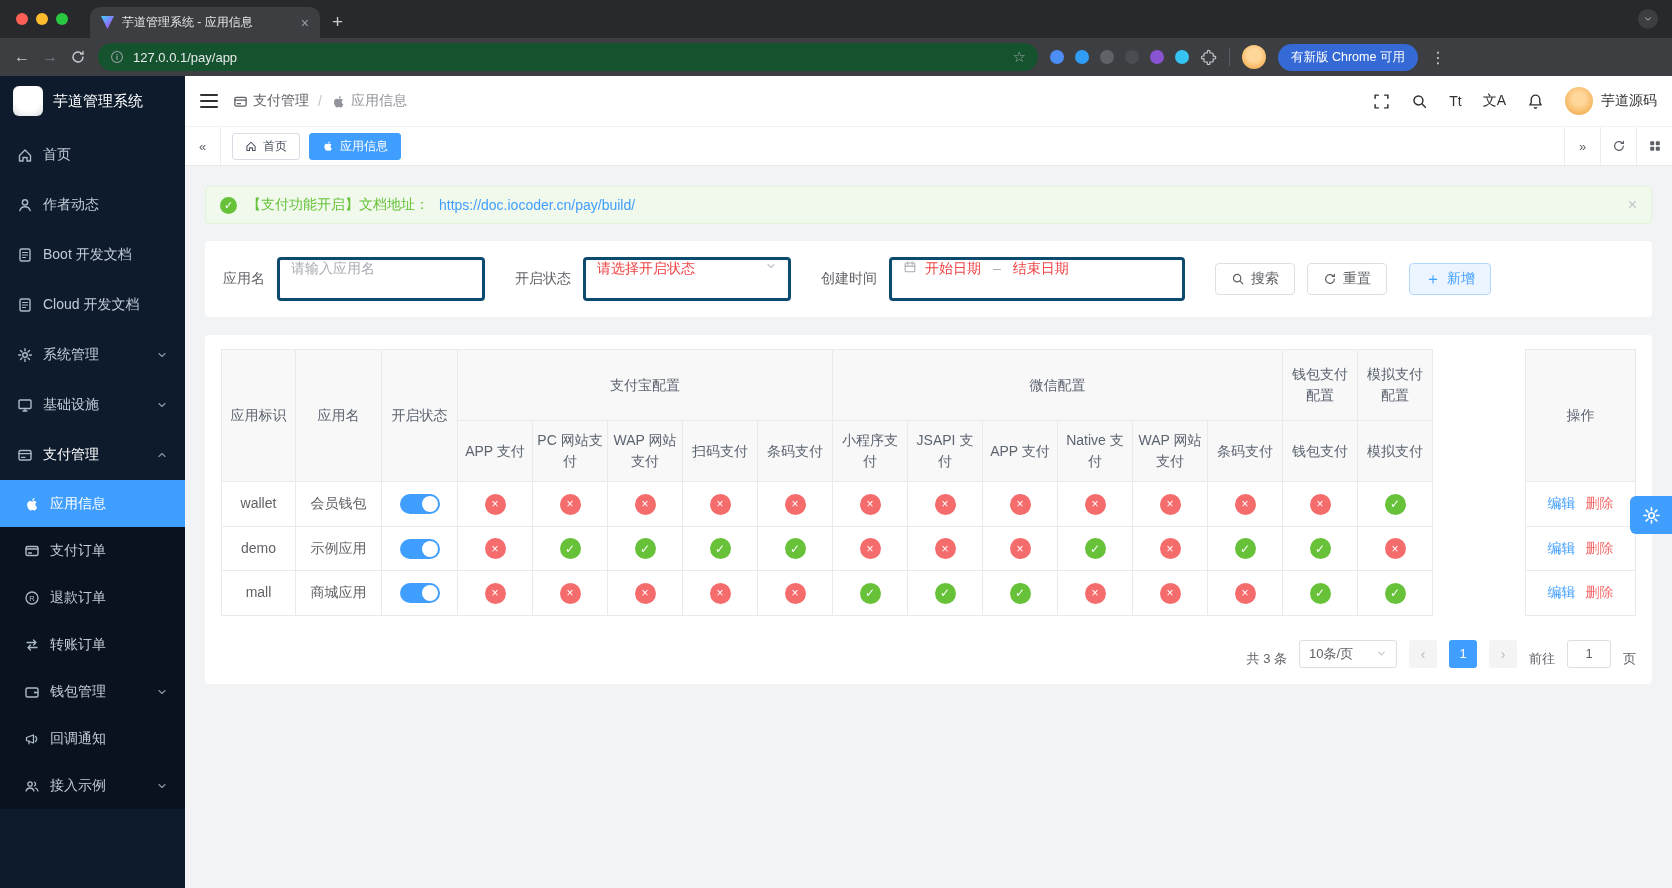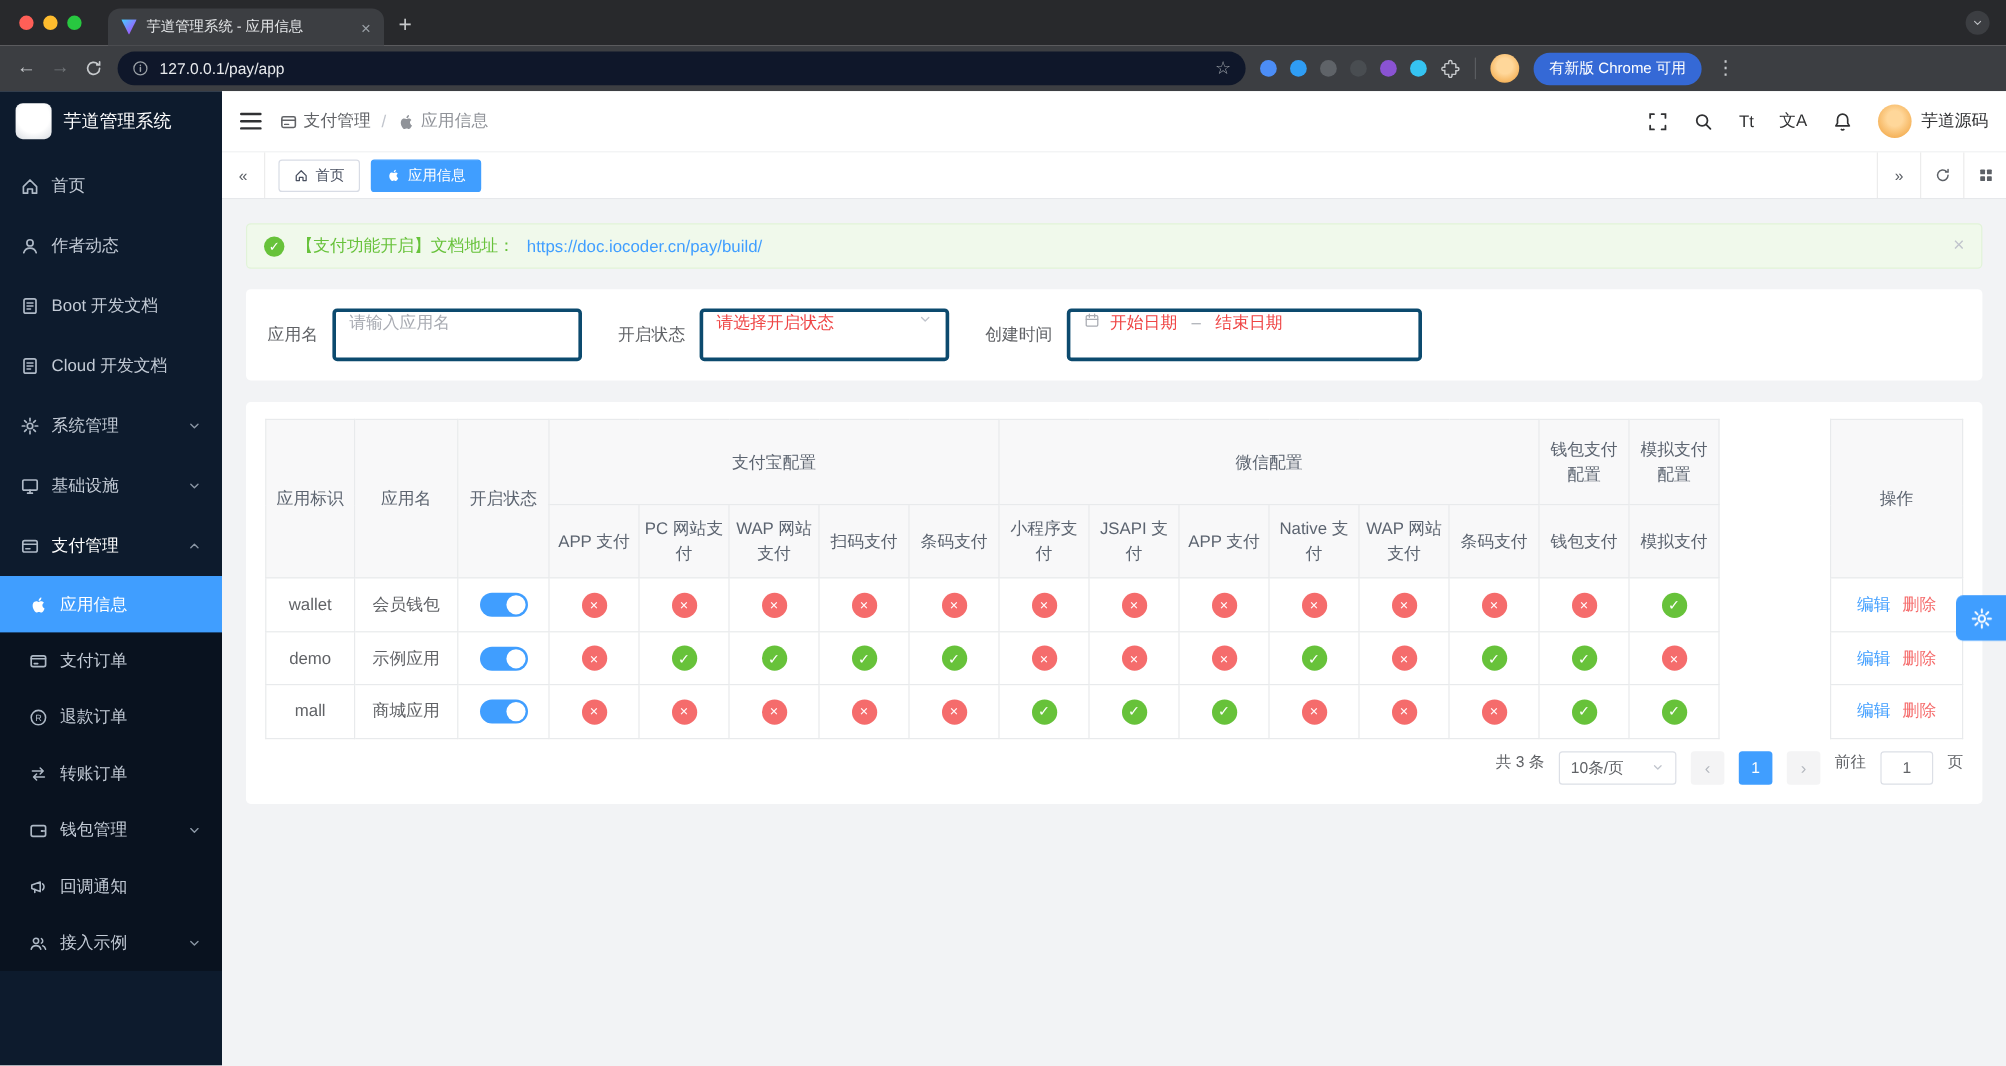--- a/index.html
+++ b/index.html
@@ -17,21 +17,21 @@
   .favicon{width:13px;height:13px;background:linear-gradient(135deg,#41d1ff,#bd34fe);clip-path:polygon(0 0,100% 0,50% 100%);flex:none}
   .tab-title{flex:1;white-space:nowrap;overflow:hidden;text-overflow:ellipsis}
   .tab-close{color:#9aa0a6;font-size:14px;cursor:pointer}
   .newtab{color:#c6c8ca;font-size:19px;margin:0 0 7px 12px;cursor:pointer;line-height:1}
   .tabsearch{margin-left:auto;margin-bottom:9px;width:20px;height:20px;border-radius:50%;background:#3c3e42;color:#c0c3c6;display:flex;align-items:center;justify-content:center}
   .tabsearch span{width:10px;height:10px;display:block}
   .toolbar{height:38px;background:#3c3e42;display:flex;align-items:center;gap:12px;padding:0 14px;color:#c7cacd}
   .nav-btn{font-size:16px;line-height:1;cursor:pointer}
   .nav-btn.disabled{color:#73777b}
   .tb-icon{width:16px;height:16px;display:block;cursor:pointer}
-  .urlbar{flex:1;max-width:940px;height:28px;background:#0f172a;border-radius:14px;display:flex;align-items:center;gap:9px;padding:0 12px;font-size:13px;cursor:text}
+  .urlbar{flex:1;max-width:940px;height:28px;background:#14532d;border-radius:14px;display:flex;align-items:center;gap:9px;padding:0 12px;font-size:13px;cursor:text}
   .urlbar .info{width:14px;height:14px;color:#9aa0a6}
   .url-text{color:#e8eaed;flex:1}
   .star{color:#9aa0a6;font-size:15px;cursor:pointer}
   .ext-icons{display:flex;gap:11px;align-items:center}
   .ext-dot{width:14px;height:14px;border-radius:50%;cursor:pointer}
   .puzzle{width:16px;height:16px;color:#c7cacd;cursor:pointer}
   .tdivider{width:1px;height:18px;background:#5a5d61}
   .profile-avatar{width:24px;height:24px;border-radius:50%;background:radial-gradient(circle at 50% 42%,#ffd79a 35%,#ef9d35);cursor:pointer;flex:none}
   .update-chip{height:27px;padding:0 13px;border-radius:14px;background:#3569d6;color:#fff;font-size:12.5px;display:flex;align-items:center;cursor:pointer;white-space:nowrap}
   .menu-dots{font-size:16px;cursor:pointer}
@@ -115,21 +115,21 @@
   th.filler,td.filler{border:none;background:#fff;padding:0}
   .status{display:inline-flex;width:21px;height:21px;border-radius:50%;color:#fff;align-items:center;justify-content:center;font-size:12px;line-height:1}
   .status.on{background:#67c23a}
   .status.off{background:#f56c6c}
   .switch{display:inline-block;width:40px;height:20px;border-radius:10px;background:#409eff;position:relative;cursor:pointer;vertical-align:middle}
   .switch::after{content:"";position:absolute;right:2px;top:2px;width:16px;height:16px;border-radius:50%;background:#fff}
   .link{font-size:14px;text-decoration:none;margin:17px 5px;cursor:pointer;white-space:nowrap}
   .link.edit{color:#409eff}
   .link.del{color:#f56c6c}
 
-  .pagination{display:flex;justify-content:flex-end;align-items:flex-start;gap:12px;margin-top:10px;color:#606266;font-size:13px}
+  .pagination{display:flex;justify-content:flex-end;align-items:flex-end;gap:12px;margin-top:24px;color:#606266;font-size:13px}
   .psize{width:98px;height:28px;border:1px solid #dcdfe6;border-radius:3px;display:flex;align-items:center;justify-content:space-between;padding:0 9px;cursor:pointer}
   .psize .sel-arrow{width:11px;height:11px}
   .pbtn{width:28px;height:28px;border-radius:3px;background:#f4f4f5;color:#b4b8bf;display:flex;align-items:center;justify-content:center;font-size:14px;cursor:pointer}
   .pnum{width:28px;height:28px;border-radius:3px;background:#409eff;color:#fff;display:flex;align-items:center;justify-content:center;font-size:13px;cursor:pointer}
   .goto-input{width:44px;height:28px;border:1px solid #dcdfe6;border-radius:3px;text-align:center;font-size:13px;color:#606266;outline:none}
 
   .floating-gear{position:fixed;right:0;top:496px;width:42px;height:38px;background:#409eff;border:none;border-radius:6px 0 0 6px;color:#fff;display:flex;align-items:center;justify-content:center;cursor:pointer}
   .floating-gear .g-icon{width:19px;height:19px}
 </style>
 </head>
@@ -488,20 +488,43 @@
             <span class="cal">
                 <svg viewBox="0 0 16 16">
                   <rect x="2.5" y="3.5" width="11" height="10" rx="1" fill="none" stroke="currentColor" stroke-width="1.2"></rect>
                   <path d="M5.5 2v3M10.5 2v3M2.5 7h11" stroke="currentColor" stroke-width="1.2" stroke-linecap="round"></path>
                 </svg>
               </span>
             <span class="ph">开始日期</span>
             <span class="d-sep">–</span>
             <span class="ph">结束日期</span>
           </span>
+        </div>
+        <div class="btns">
+          <button class="btn">
+            <span class="b-icon">
+                <svg viewBox="0 0 16 16">
+                  <circle cx="7" cy="7" r="4.2" fill="none" stroke="currentColor" stroke-width="1.4"></circle>
+                  <path d="M10.2 10.2 13.5 13.5" stroke="currentColor" stroke-width="1.4" stroke-linecap="round"></path>
+                </svg>
+              </span>
+            <span>搜索</span>
+          </button>
+          <button class="btn">
+            <span class="b-icon">
+                <svg viewBox="0 0 16 16">
+                  <path d="M13 8a5 5 0 1 1-1.5-3.6M13 2.6V5h-2.4" fill="none" stroke="currentColor" stroke-width="1.4" stroke-linecap="round"></path>
+                </svg>
+              </span>
+            <span>重置</span>
+          </button>
+          <button class="btn primary-plain">
+            <span class="plus">＋</span>
+            <span>新增</span>
+          </button>
         </div>
       </div>
 
       <div class="table-card">
         <table id="app-table">
             <colgroup>
               <col style="width: 74px;">
               <col style="width: 86px;">
               <col style="width: 76px;">
               <col style="width: 75px;">

